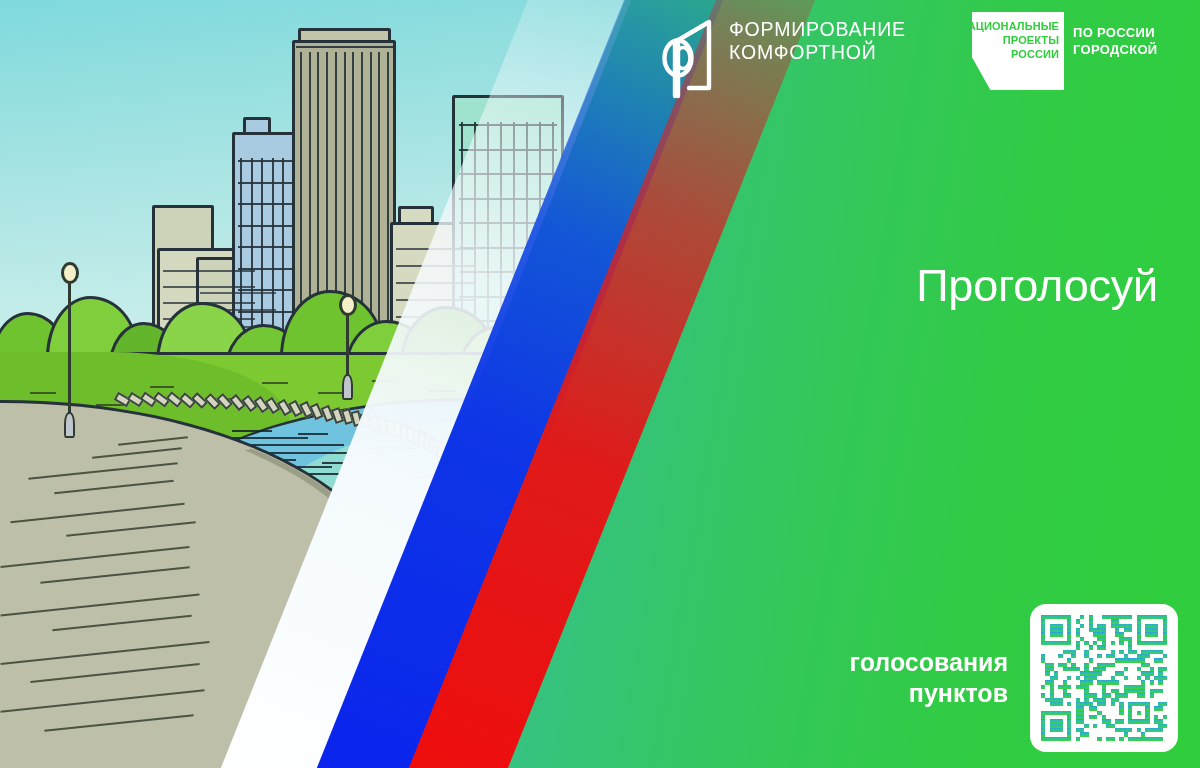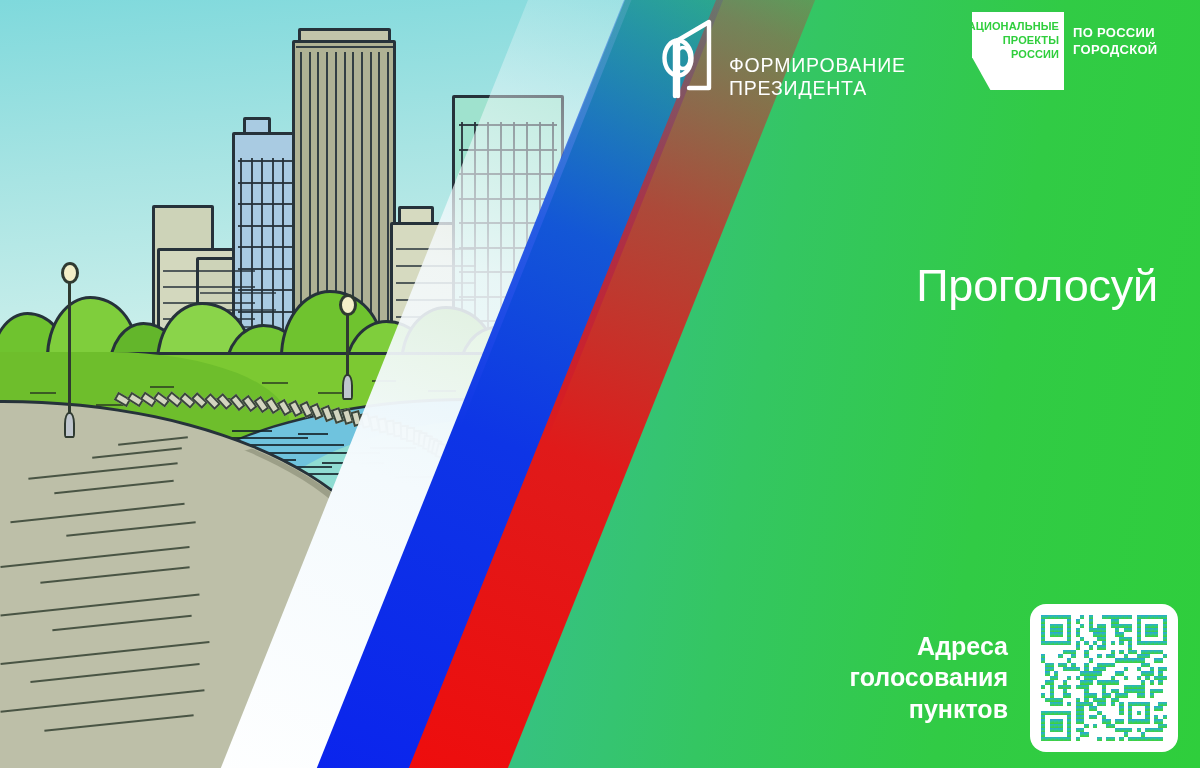--- a/index.html
+++ b/index.html
@@ -167,21 +167,21 @@
   }
   .stripe-white { left: 576px; background: linear-gradient(to bottom, rgba(245,250,253,0) 0%, rgba(245,250,253,.30) 16%, rgba(245,250,253,.85) 40%, #F4FAFD 62%, #FFFFFF 100%); }
   .stripe-blue  { left: 672px; width: 92px; background: linear-gradient(to bottom, rgba(10,70,220,0) 0%, rgba(14,86,215,.42) 15%, rgba(13,68,228,.85) 36%, #0E35E6 58%, #0A22EE 100%); }
   .stripe-red   { left: 764px; width: 92px; background: linear-gradient(to bottom, rgba(200,40,40,0) 0%, rgba(190,55,60,.45) 14%, rgba(205,40,40,.78) 34%, #E01A1A 60%, #F00B0B 100%); }
 
   
   .fkgs-logo {
     position: absolute;
     left: 659px; top: 18px;
     display: flex;
-    align-items: flex-end;
+    align-items: flex-start;
     gap: 14px;
   }
   .fkgs-mark { width: 56px; height: 82px; flex: 0 0 auto; }
   .fkgs-text { color: #FFFFFF; line-height: 1.18; }
   .fkgs-l1, .fkgs-l2 {
     font-size: 19.5px; letter-spacing: .8px; font-weight: 400; white-space: nowrap;
   }
   .fkgs-l3 {
     font-size: 19.5px; letter-spacing: .8px; font-weight: 700; white-space: nowrap;
   }
@@ -561,21 +561,21 @@
     <span class="fkgs-mark">
       <svg viewBox="0 0 56 82" xmlns="http://www.w3.org/2000/svg">
         <path d="M16 78 V24 L50 4 V70 H30" fill="none" stroke="#ffffff" stroke-width="4.4" stroke-linecap="round" stroke-linejoin="round"></path>
         <ellipse cx="19" cy="40" rx="13.5" ry="17.5" fill="none" stroke="#ffffff" stroke-width="4.4"></ellipse>
         <path d="M19 22 V78" fill="none" stroke="#ffffff" stroke-width="4.4" stroke-linecap="round"></path>
         <ellipse cx="24" cy="40" rx="7" ry="10.5" fill="none" stroke="#ffffff" stroke-width="3.6"></ellipse>
       </svg>
     </span>
     <span class="fkgs-text">
       <div class="fkgs-l1">ФОРМИРОВАНИЕ</div>
-      <div class="fkgs-l2">ПРЕЗИДЕНТА</div>
+      <div class="fkgs-l2">КОМФОРТНОЙ</div>
     </span>
   </div>
 
   <div class="np-block">
     <div class="np-flag">
       <div class="np-lines">
         <div>НАЦИОНАЛЬНЫЕ</div>
         <div>ПРОЕКТЫ</div>
         <div>РОССИИ</div>
       </div>
@@ -586,21 +586,20 @@
     </div>
   </div>
 
   <div class="headline">
     <div class="hl">Проголосуй</div>
   </div>
 
 
   <div class="qr-wrap">
     <div class="qr-label">
-      <div>Адреса</div>
       <div>голосования</div>
       <div>пунктов</div>
     </div>
     <div class="qr-card">
       <svg id="qrsvg" viewBox="0 0 29 29" xmlns="http://www.w3.org/2000/svg" shape-rendering="crispEdges">
         <defs>
           <linearGradient id="qrg" x1="0" y1="0" x2="0.25" y2="1">
             <stop offset="0%" stop-color="#2B9BE0"></stop>
             <stop offset="45%" stop-color="#2CC0A8"></stop>
             <stop offset="100%" stop-color="#3FD13F"></stop>

